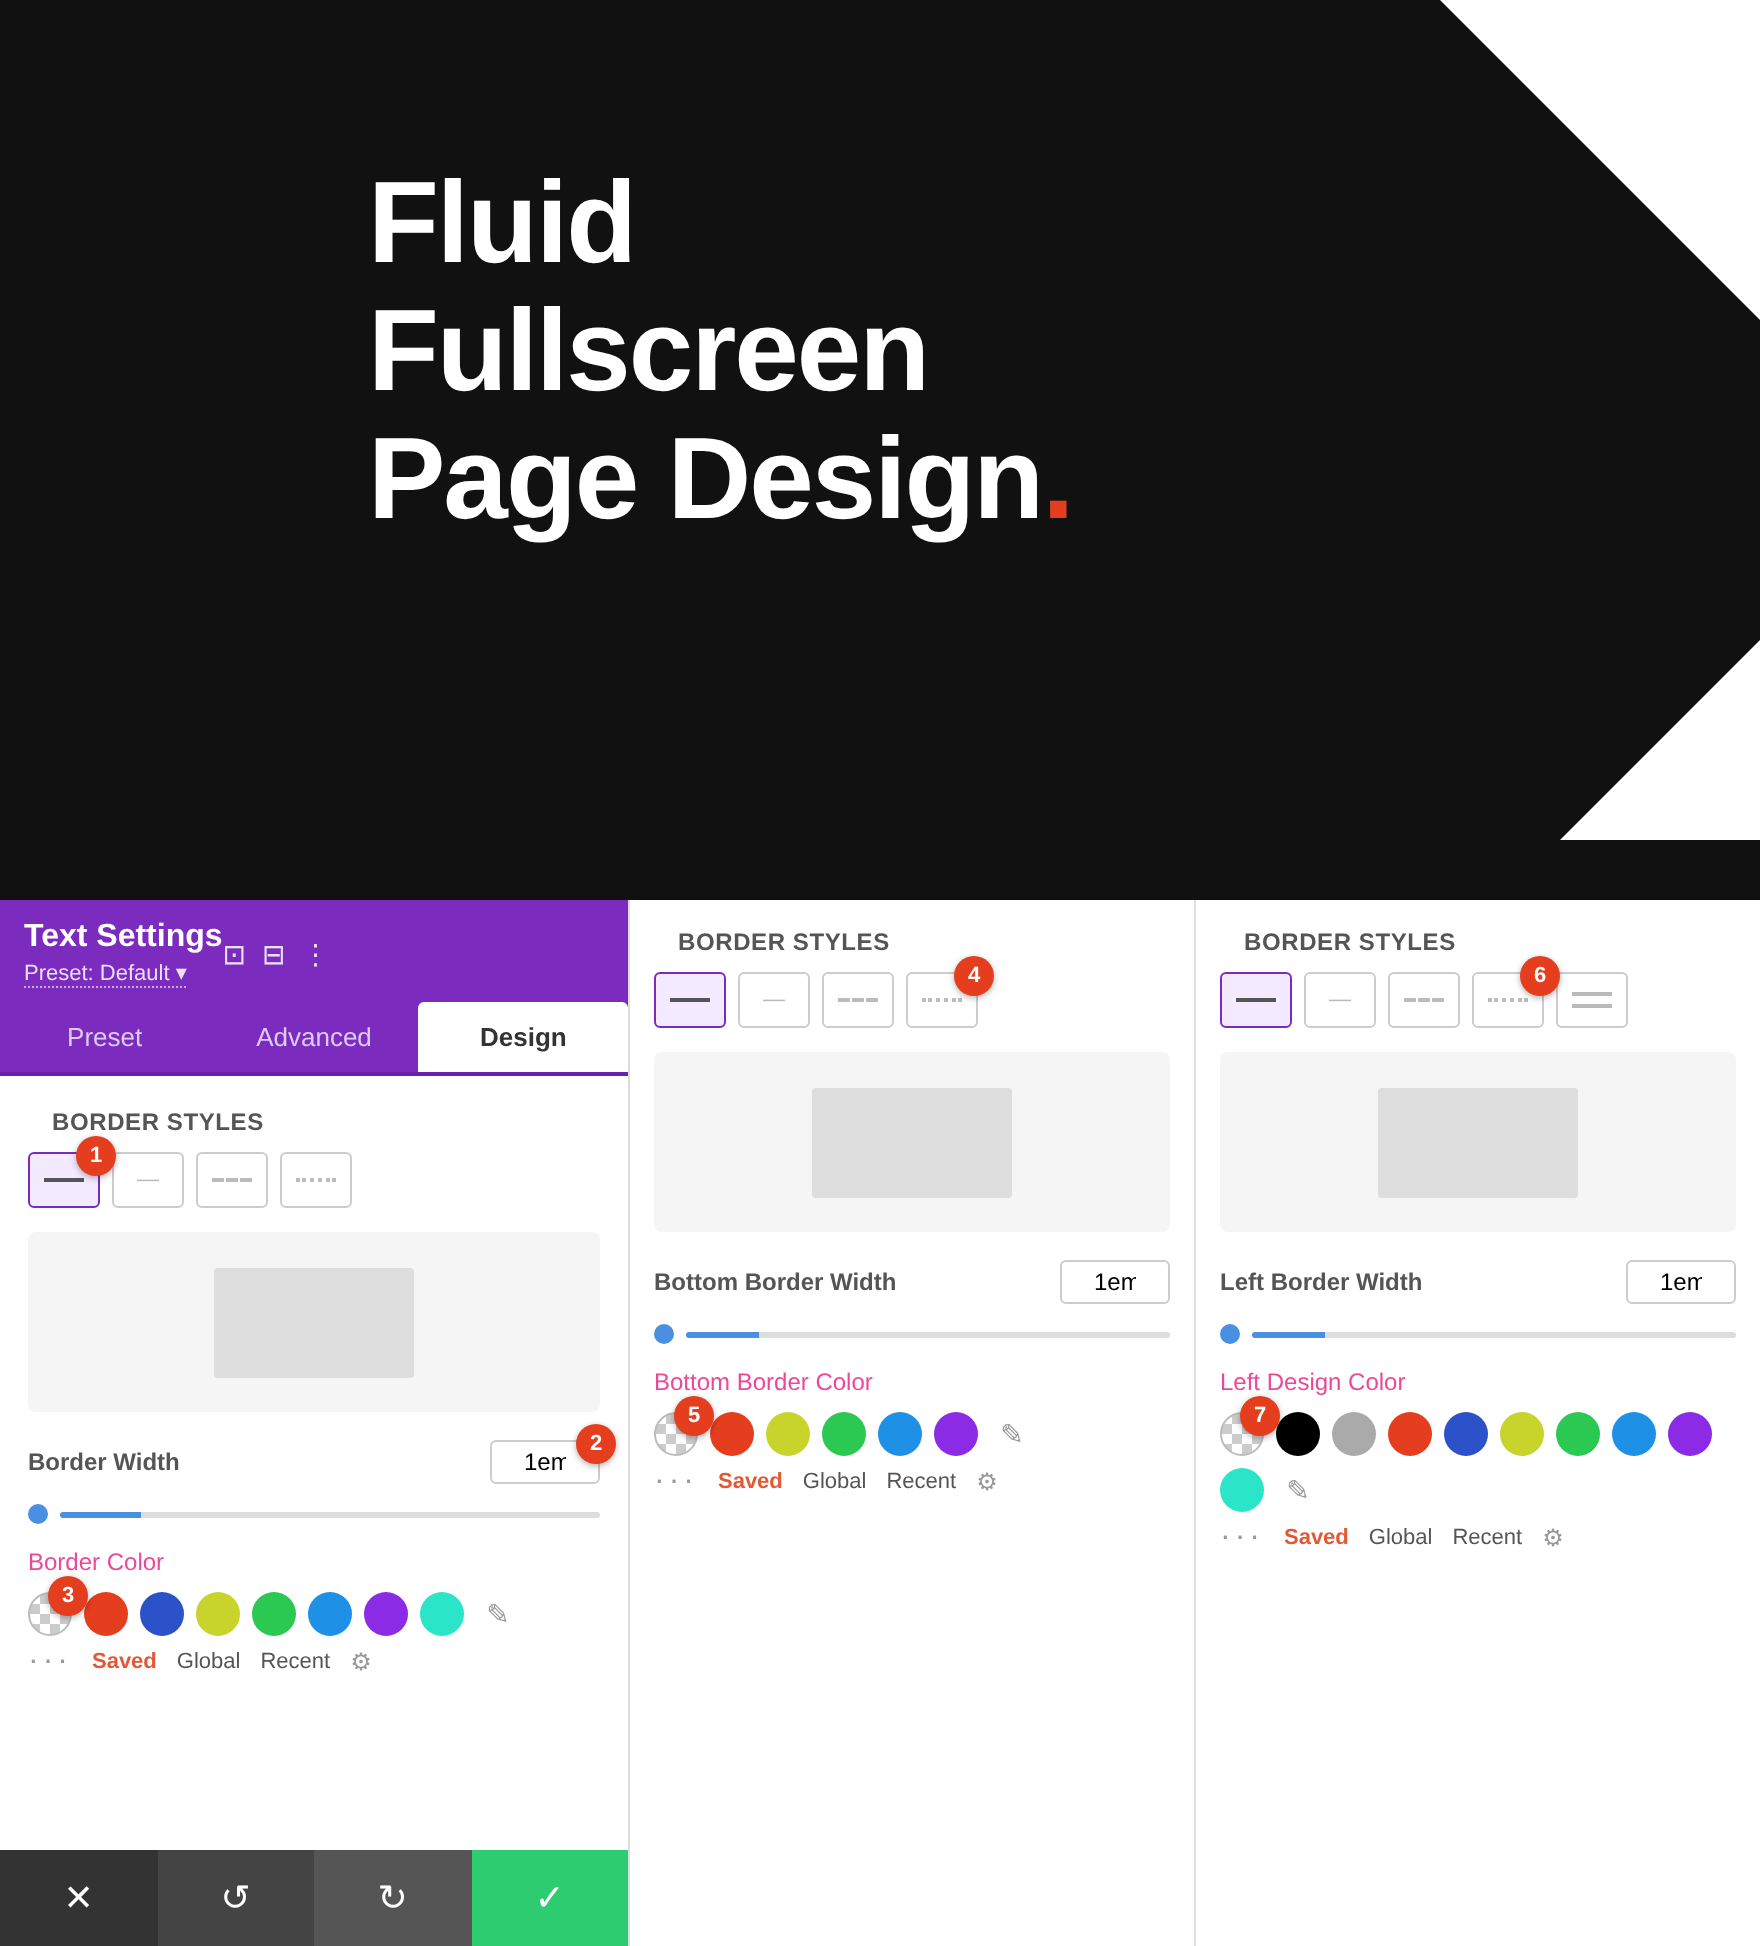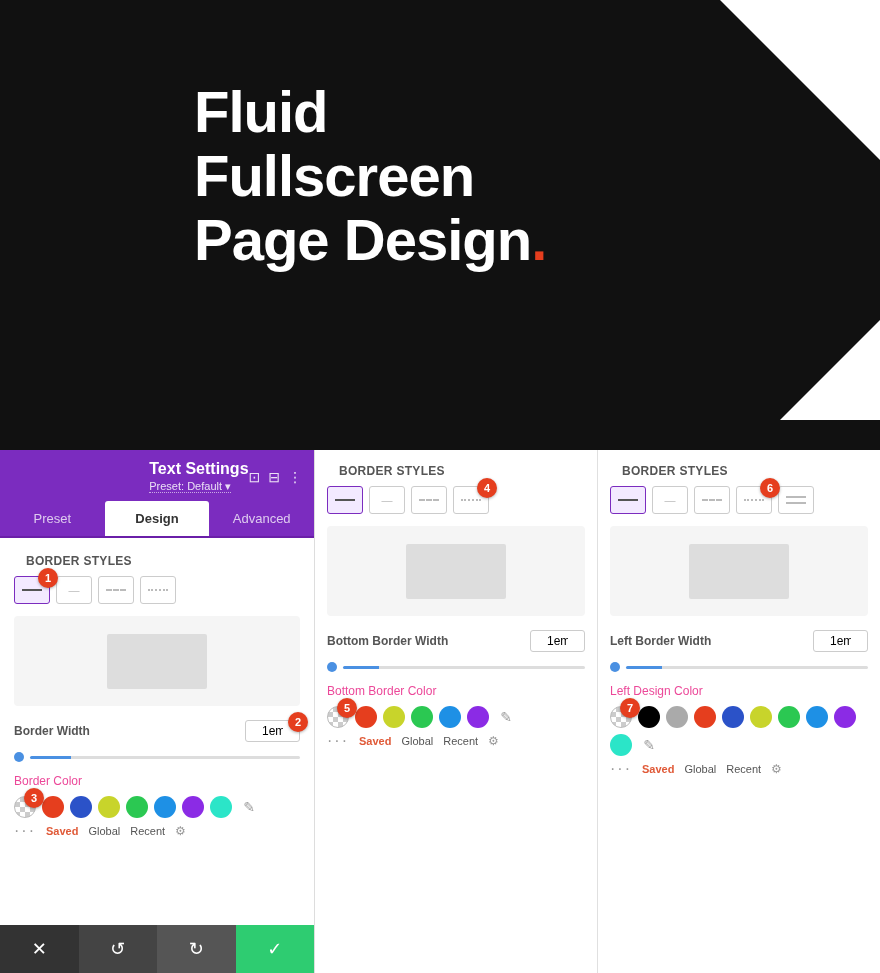--- a/index.html
+++ b/index.html
@@ -22,21 +22,21 @@
     }
     .hero-corner-bottom-right {
       position: absolute;
       bottom: 30px; right: 0;
       width: 100px; height: 100px;
       background: white;
       clip-path: polygon(100% 0, 0 100%, 100% 100%);
     }
     .hero-text {
       position: absolute;
-      top: 80px; left: 194px;
+      top: 80px; left: 184px;
       color: white;
       font-size: 58px;
       font-weight: 900;
       line-height: 1.1;
       letter-spacing: -1px;
     }
     .hero-dot {
       color: #e53e1e;
     }
 
@@ -57,21 +57,21 @@
       display: flex;
       flex-direction: column;
     }
 
     .panel-header {
       background: #7b2cbf;
       padding: 10px 12px 8px;
       color: white;
       display: flex;
       align-items: center;
-      justify-content: flex-end;
+      justify-content: flex-start;
     }
     .panel-title {
       font-size: 16px;
       font-weight: 700;
     }
     .panel-preset {
       font-size: 11px;
       color: rgba(255,255,255,0.85);
       margin-top: 2px;
     }
@@ -378,22 +378,22 @@
       </div>
       <div class="panel-icons">
         <span class="panel-icon-btn">⊡</span>
         <span class="panel-icon-btn">⊟</span>
         <span class="panel-icon-btn">⋮</span>
       </div>
     </div>
 
     <div class="tabs-row">
       <div class="tab">Preset</div>
+      <div class="tab">Advanced</div>
       <div class="tab active">Design</div>
-      <div class="tab">Advanced</div>
     </div>
 
     <div class="panel-content">
 
       <div class="section-label">Border Styles</div>
       <div class="border-style-row">
         <div class="badge-wrap">
           <div class="border-style-btn active">
             <div class="bs-solid"></div>
           </div>

